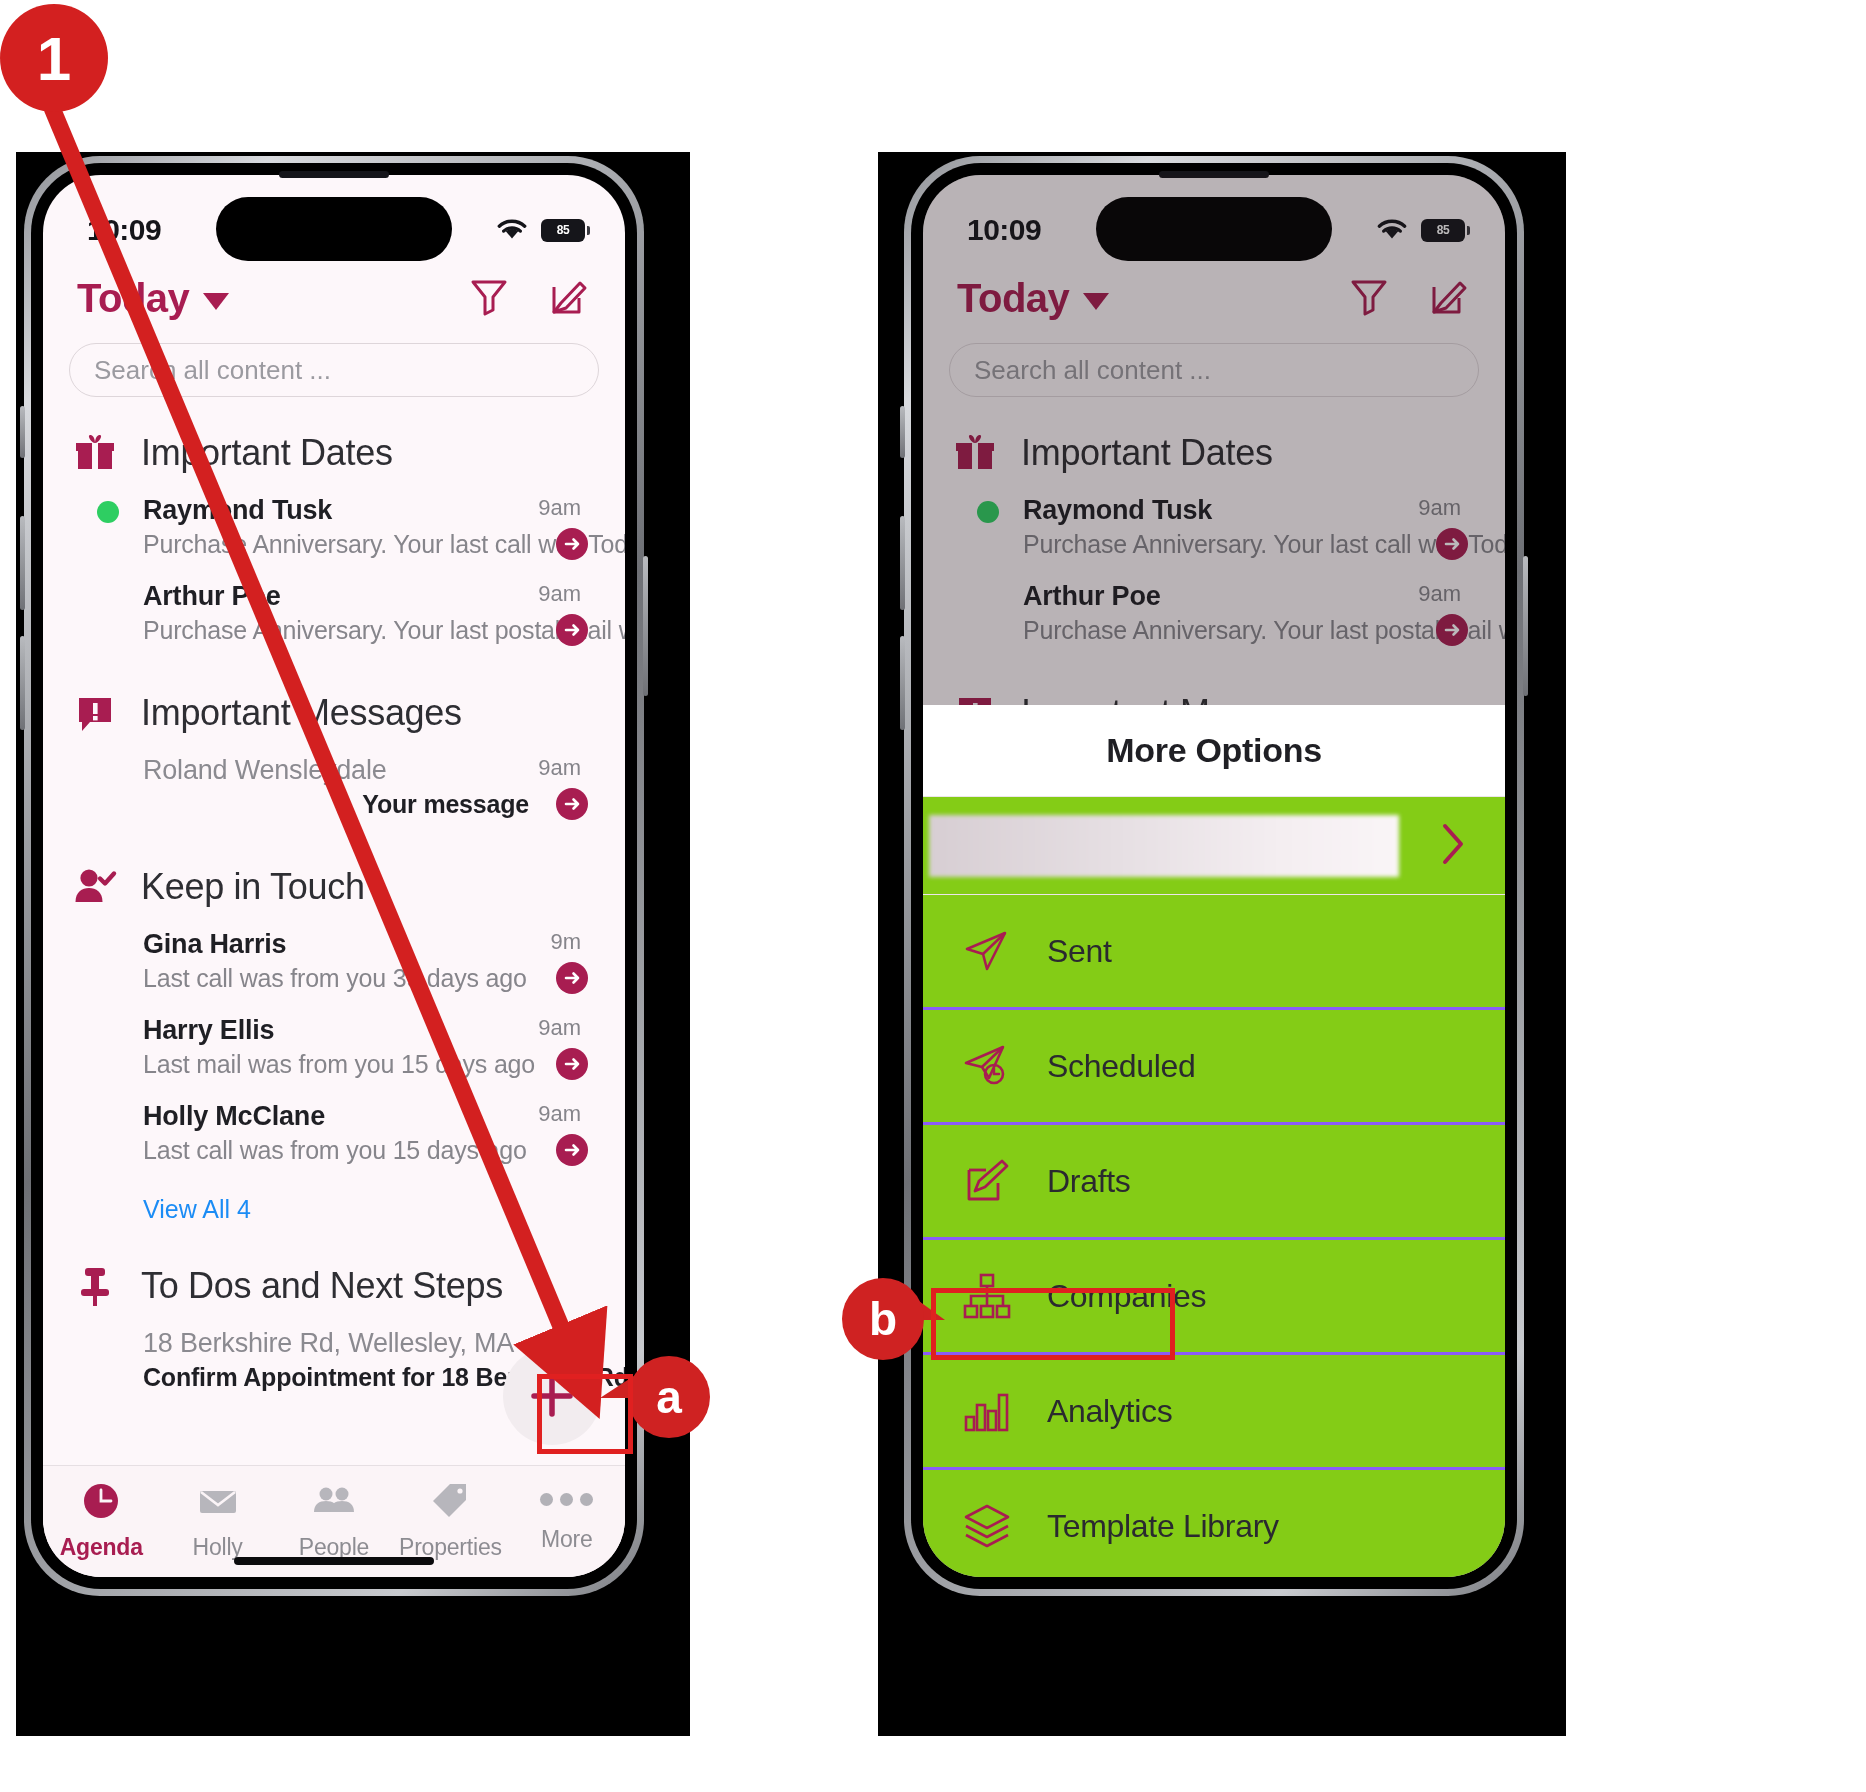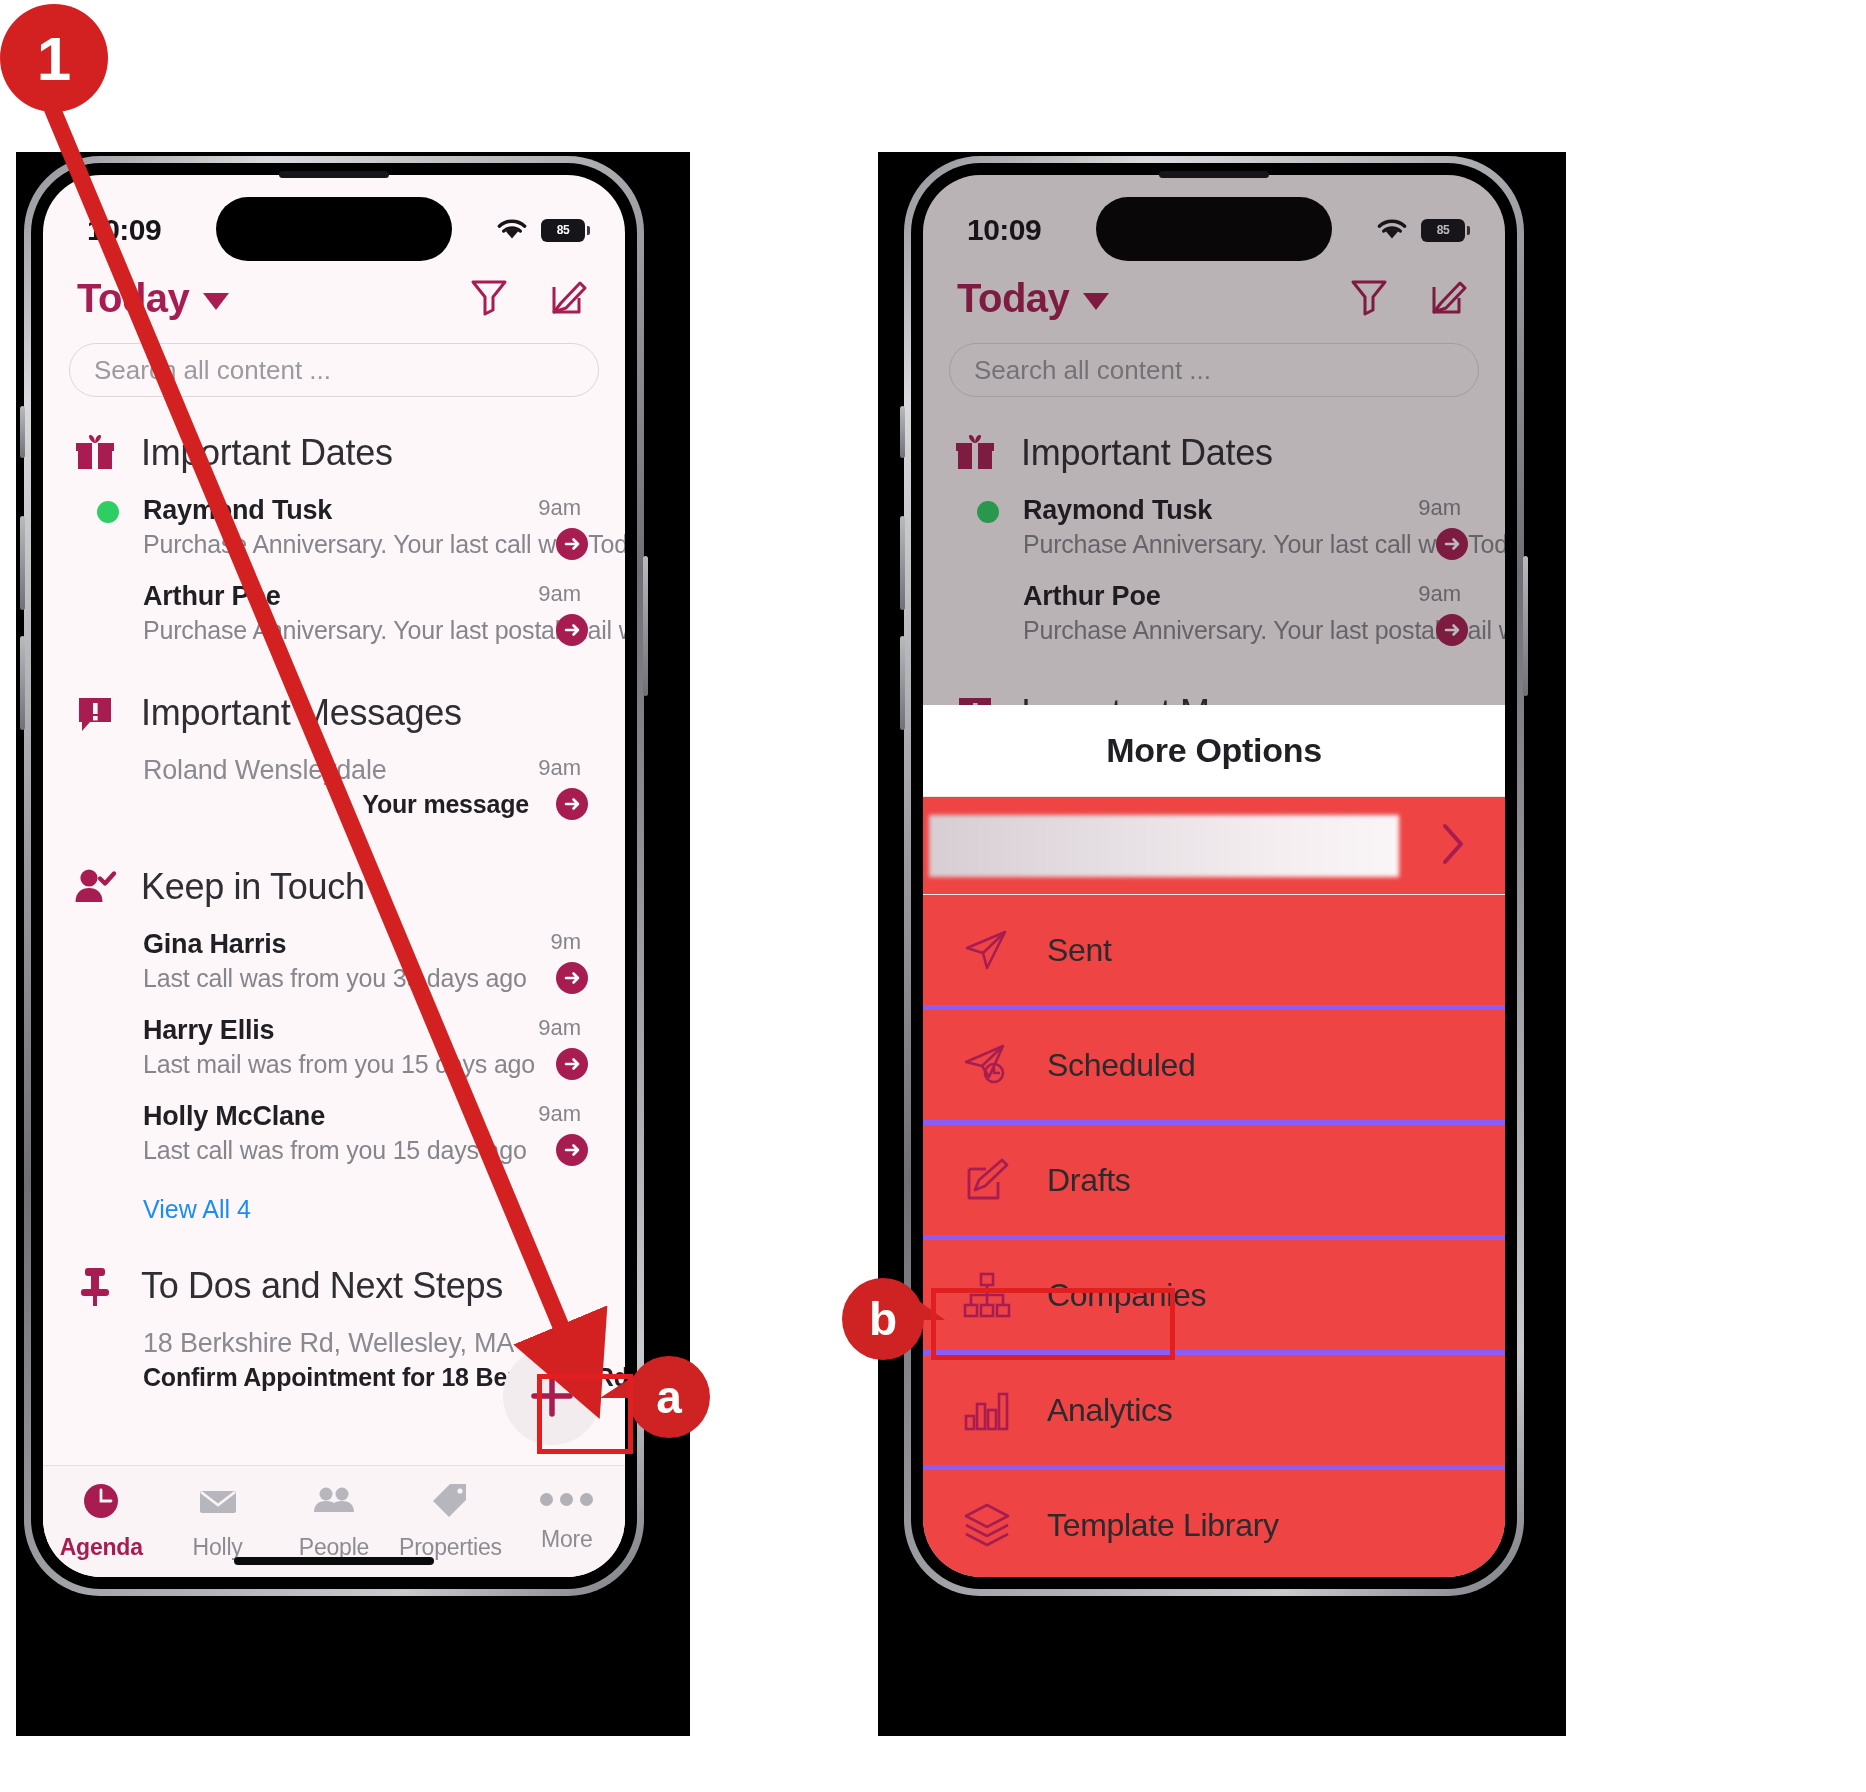--- a/index.html
+++ b/index.html
@@ -148,41 +148,41 @@
     position: absolute; right: 24px; bottom: 132px;
     width: 98px; height: 98px; border-radius: 50%;
     background: #f2ecef; display:flex; align-items:center; justify-content:center;
     z-index: 7;
   }
 
   
   .dim { position: absolute; inset: 0; background: rgba(30,24,28,0.30); z-index: 10; }
   .sheet {
     position: absolute; left: 0; right: 0; bottom: 0; top: 530px;
-    background: #ef4444; z-index: 11; overflow: hidden;
+    background: #84cc16; z-index: 11; overflow: hidden;
   }
   .sheet-head {
     height: 92px; background: #ffffff;
     display:flex; align-items:center; justify-content:center;
     border-bottom: 1px solid #ece5e9;
   }
   .sheet-title { font-size: 34px; color: #1f1f24; font-weight: 700; letter-spacing:-0.3px; }
   .sheet-top-row {
     height: 98px; display:flex; align-items:center; justify-content: space-between;
     padding: 0 34px 0 0; border-bottom: 1px solid #ece5e9; position: relative;
   }
   .blur-bar {
     position:absolute; left: 6px; top: 18px; width: 470px; height: 62px;
     background: linear-gradient(90deg,#d7ced3 0%,#e6dfe3 40%,#f4eef1 75%,#faf5f7 100%);
     filter: blur(2px);
   }
   .chev-right { margin-left:auto; }
   .menu-item {
     height: 115px; display: flex; align-items: center; gap: 34px;
-    padding-left: 38px; border-bottom: 5px solid #8b5cf6;
+    padding-left: 38px; border-bottom: 3px solid #8b5cf6;
     position: relative;
   }
   .menu-label { font-size: 32px; color: #2a2a2f; letter-spacing:-0.3px; }
   .menu-icon { width: 52px; height: 52px; display:flex; align-items:center; justify-content:center; }
 
   
   .anno-layer { position: absolute; inset: 0; z-index: 50; pointer-events: none; }
   .badge-num {
     position: absolute; width: 108px; height: 108px; border-radius: 50%;
     background: #d32020; color: #fff; display: flex; align-items:center; justify-content:center;

